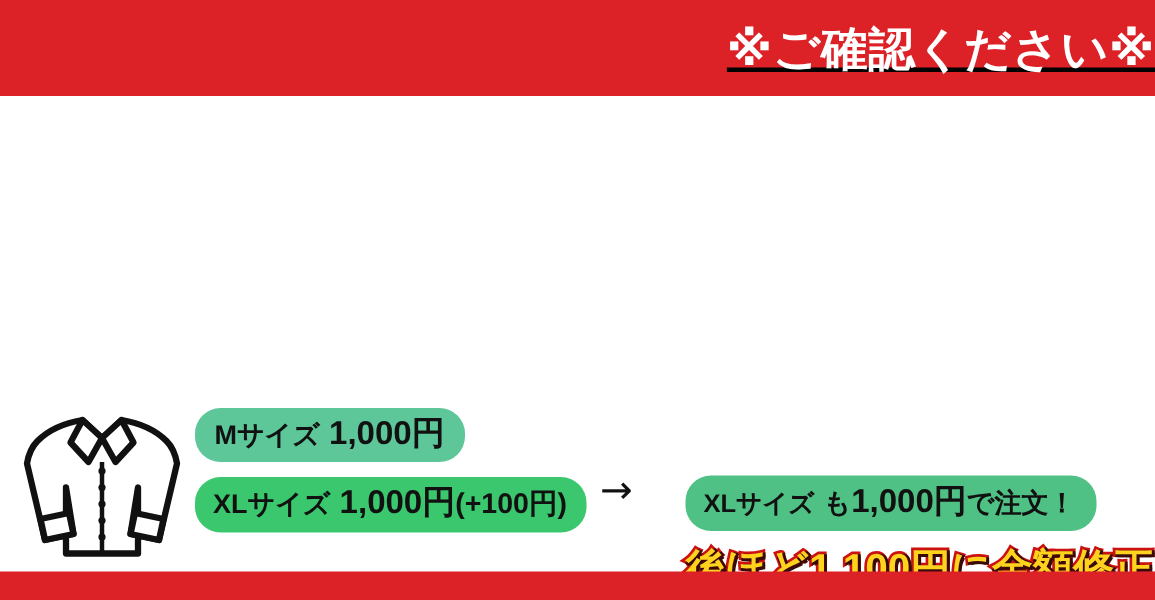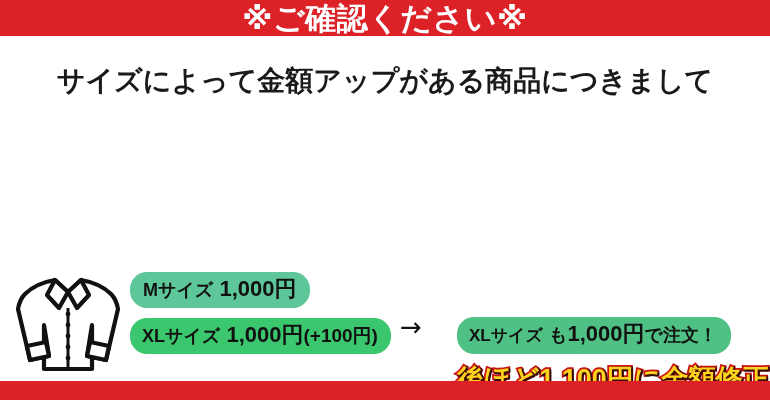--- a/index.html
+++ b/index.html
@@ -20,25 +20,26 @@
     background: #ffffff;
     box-sizing: border-box;
   }
 
   
   .header-bar {
     position: absolute;
     left: 0;
     top: 0;
     width: 770px;
-    height: 36px;
+    height: 64px;
     background: #dc2127;
     display: flex;
     align-items: center;
-    justify-content: center;
+    justify-content: flex-end;
+    text-decoration: underline;
   }
   .header-title {
     color: #ffffff;
     font-size: 31px;
     font-weight: bold;
     letter-spacing: 0.5px;
     line-height: 1;
     white-space: nowrap;
   }
 
@@ -188,21 +189,20 @@
 </head>
 <body>
 
 <div class="banner">
 
   <div class="header-bar">
     <div class="header-title">※ご確認ください※</div>
   </div>
 
   <div class="body-lines">
-    <div class="body-line">サイズによって金額アップがある商品につきまして</div>
   </div>
 
   <div class="compare">
 
     <div class="shirt-icon">
       <svg viewBox="0 0 108 106" width="108" height="106" aria-hidden="true">
         <g fill="#ffffff" stroke="#111111" stroke-width="4.2" stroke-linejoin="round" stroke-linecap="round">
 
           <path d="M41 10 L54 22 L67 10
                    C79 12 90 17 97 24

